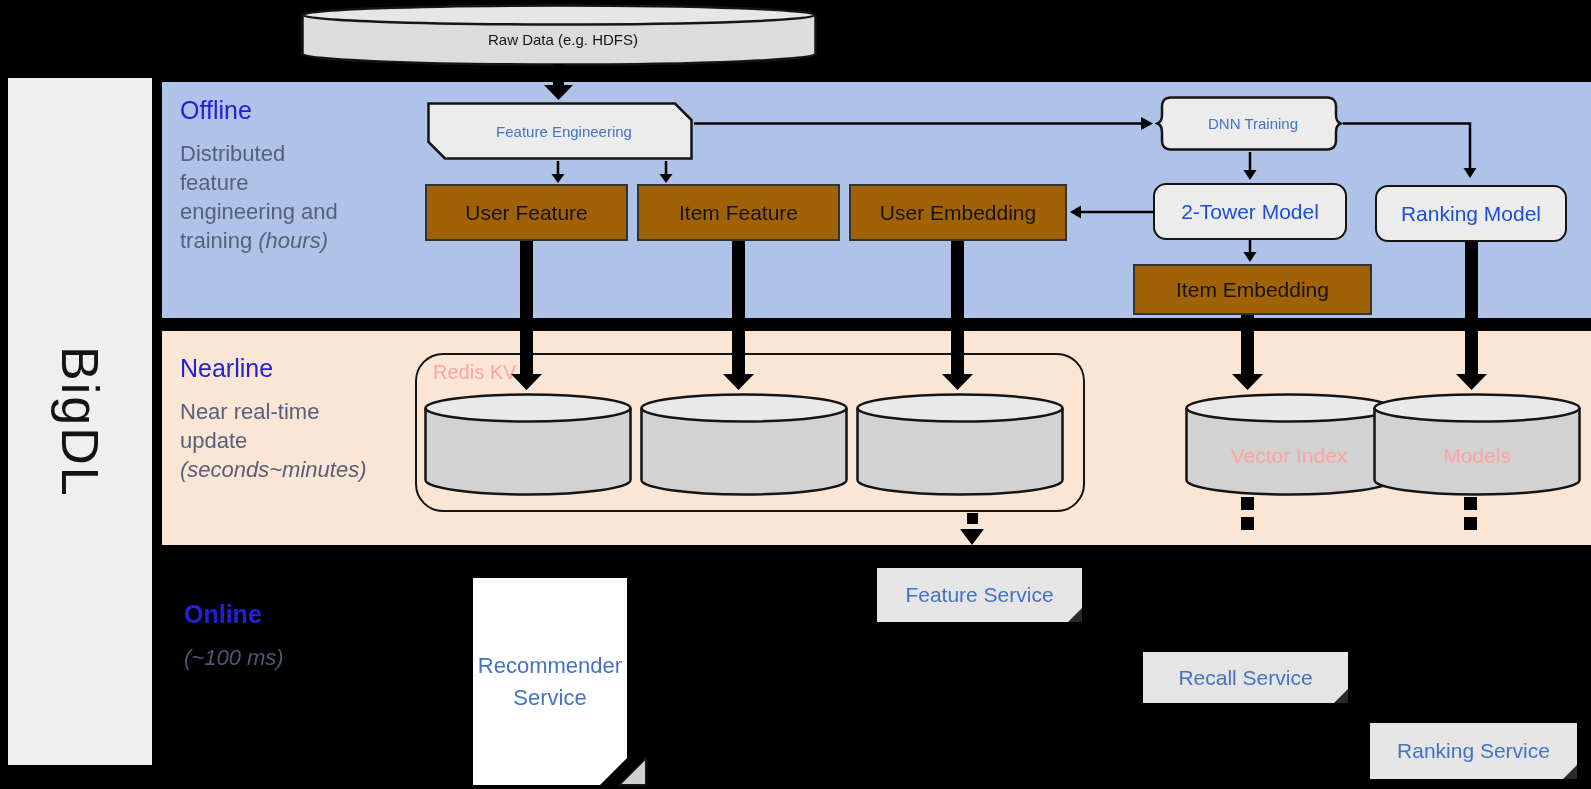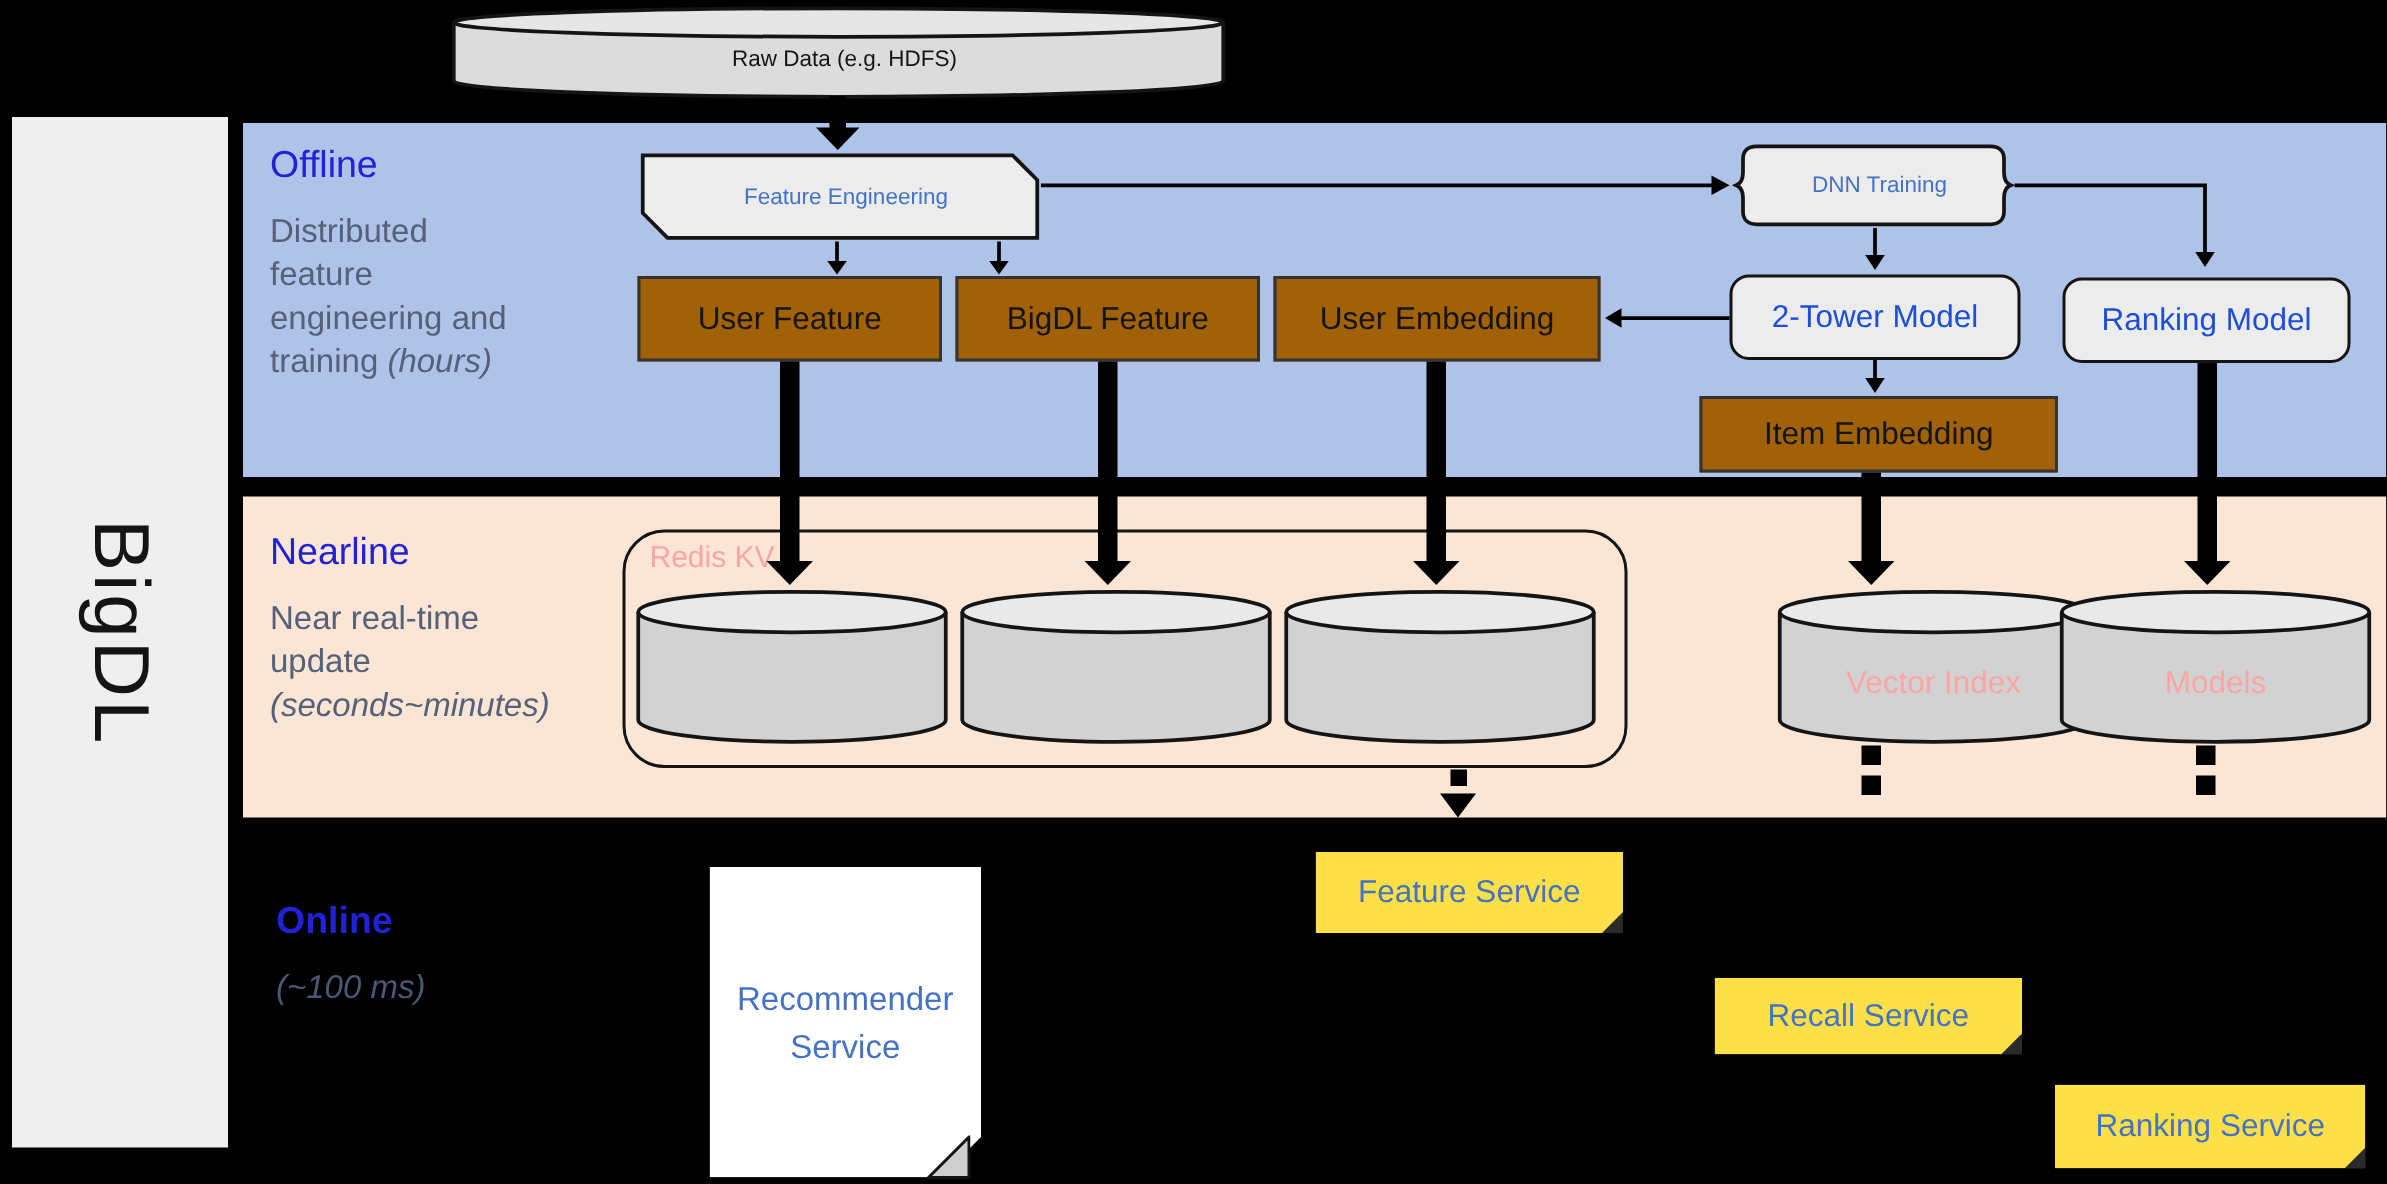--- a/index.html
+++ b/index.html
@@ -50,24 +50,24 @@
   #redis{left:415px;top:353px;width:670px;height:159px;border:2.5px solid #141414;
          border-radius:28px;z-index:2;box-sizing:border-box;}
   #redis-label{left:433px;top:361px;font-size:20px;z-index:3;}
   
   .cyl{width:210px;height:106px;z-index:3;}
   .cyl .lbl{position:absolute;left:0;top:30px;width:100%;height:70px;display:flex;
         align-items:center;justify-content:center;font-size:21px;}
   #cyl1{left:423px;top:391px;} #cyl2{left:639px;top:391px;} #cyl3{left:855px;top:391px;}
   #cylvi{left:1184px;top:391px;} #cylmo{left:1372px;top:391px;}
   
-  .svc{background:#fde047;z-index:4;display:flex;align-items:center;justify-content:center;
+  .svc{background:#e5e5e5;z-index:4;display:flex;align-items:center;justify-content:center;
        font-size:21px;clip-path:polygon(0 0,100% 0,100% calc(100% - 13px),calc(100% - 13px) 100%,0 100%);}
   .fold{z-index:5;}
-  #doc{left:473px;top:578px;width:181px;height:207px;background:#fff;z-index:4;
+  #doc{left:473px;top:578px;width:154px;height:207px;background:#fff;z-index:4;
        display:flex;align-items:center;justify-content:center;text-align:center;
        font-size:22px;line-height:1.45;
        clip-path:polygon(0 0,100% 0,100% calc(100% - 27px),calc(100% - 27px) 100%,0 100%);}
   #fs{left:877px;top:568px;width:205px;height:54px;}
   #rcs{left:1143px;top:652px;width:205px;height:51px;}
   #rks{left:1370px;top:723px;width:207px;height:56px;}
   
   #connectors{left:0;top:0;width:1591px;height:789px;z-index:6;pointer-events:none;}
 </style>
 </head>
@@ -118,21 +118,21 @@
     <svg width="188" height="57">
       <path d="M16,2.5 H172 C178,2.5 181,6 181,11 L181,20 C181,25 183,27.5 185.5,28.5 C183,29.5 181,32 181,37 L181,46 C181,51 178,54.5 172,54.5 H16 C10,54.5 7,51 7,46 L7,37 C7,32 5,29.5 2.5,28.5 C5,27.5 7,25 7,20 L7,11 C7,6 10,2.5 16,2.5 Z" fill="#ececec" stroke="#141414" stroke-width="2.5"></path>
     </svg>
     <div class="lbl blue">DNN Training</div>
   </div>
 
   <div class="abs node graybox" id="uf">
       <span>User Feature</span>
     </div>
   <div class="abs node graybox" id="if">
-      <span>BigDL Feature</span>
+      <span>Item Feature</span>
     </div>
   <div class="abs node graybox" id="ue">
       <span>User Embedding</span>
     </div>
   <div class="abs node graybox" id="ie">
       <span>Item Embedding</span>
     </div>
 
   <div class="abs node roundbox green" id="tt">
       <span>2-Tower Model</span>

